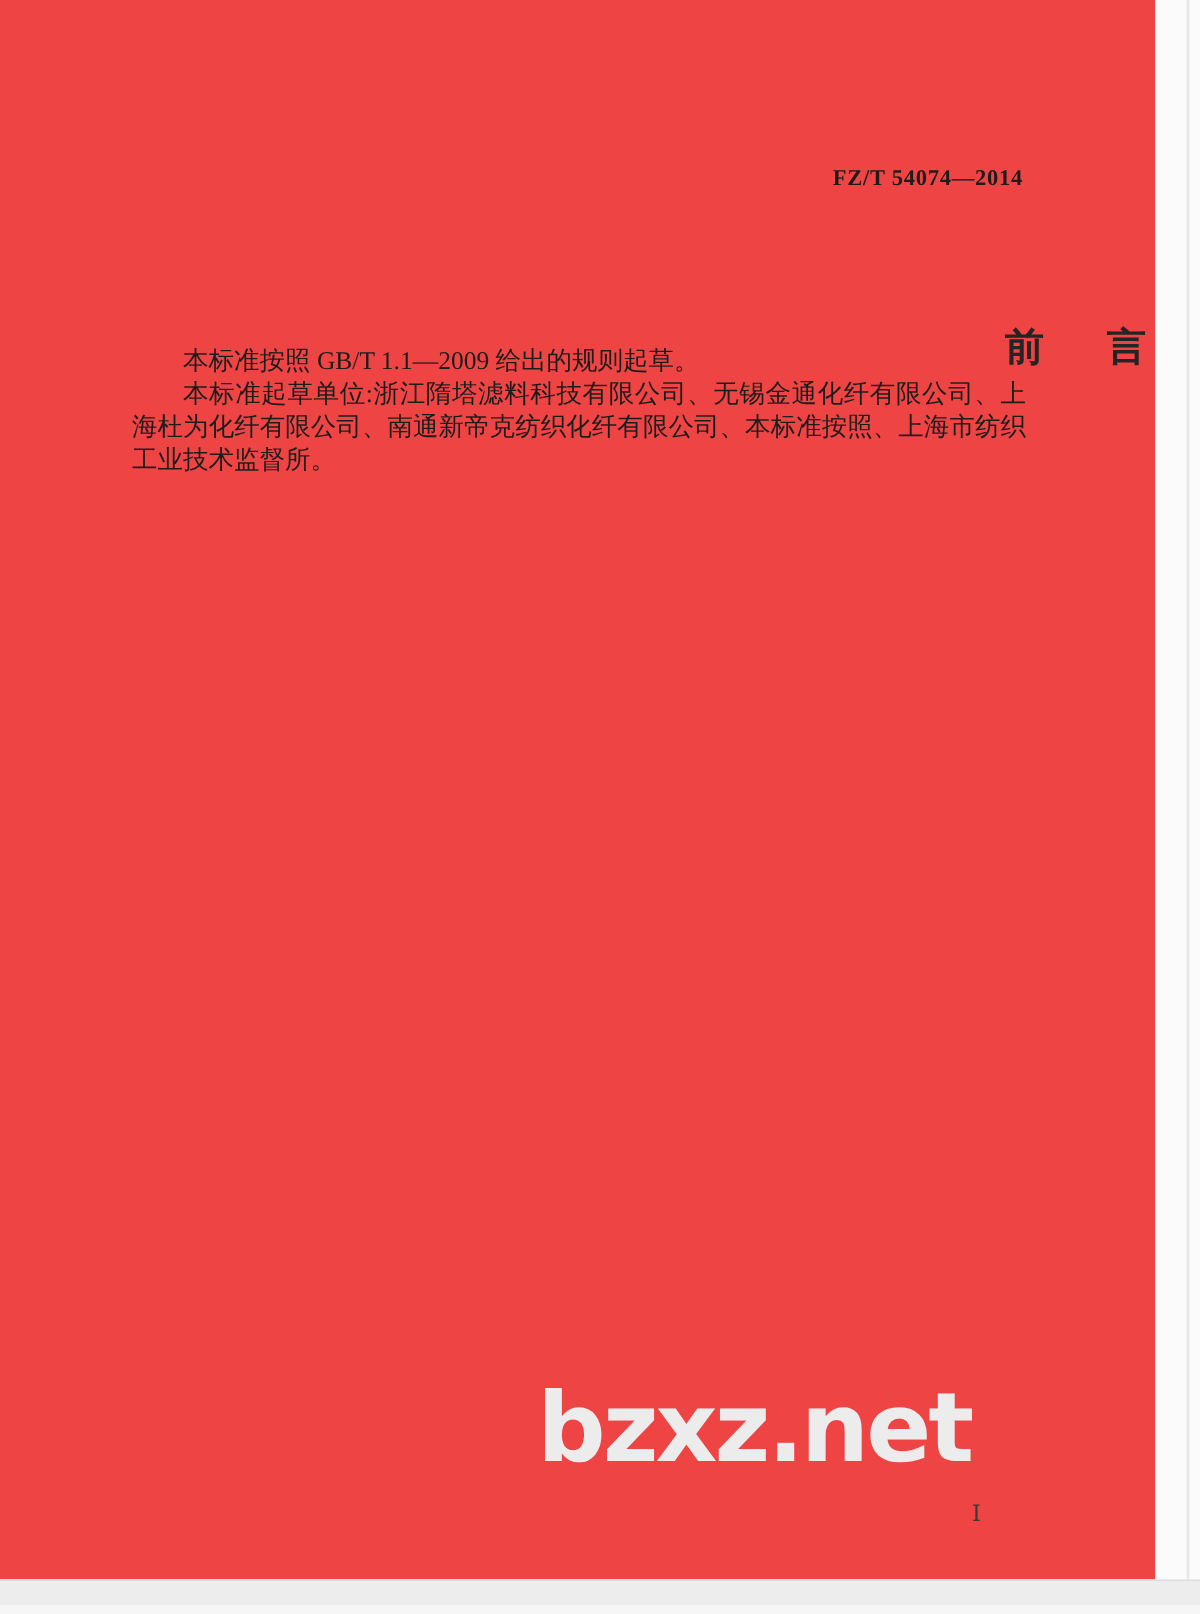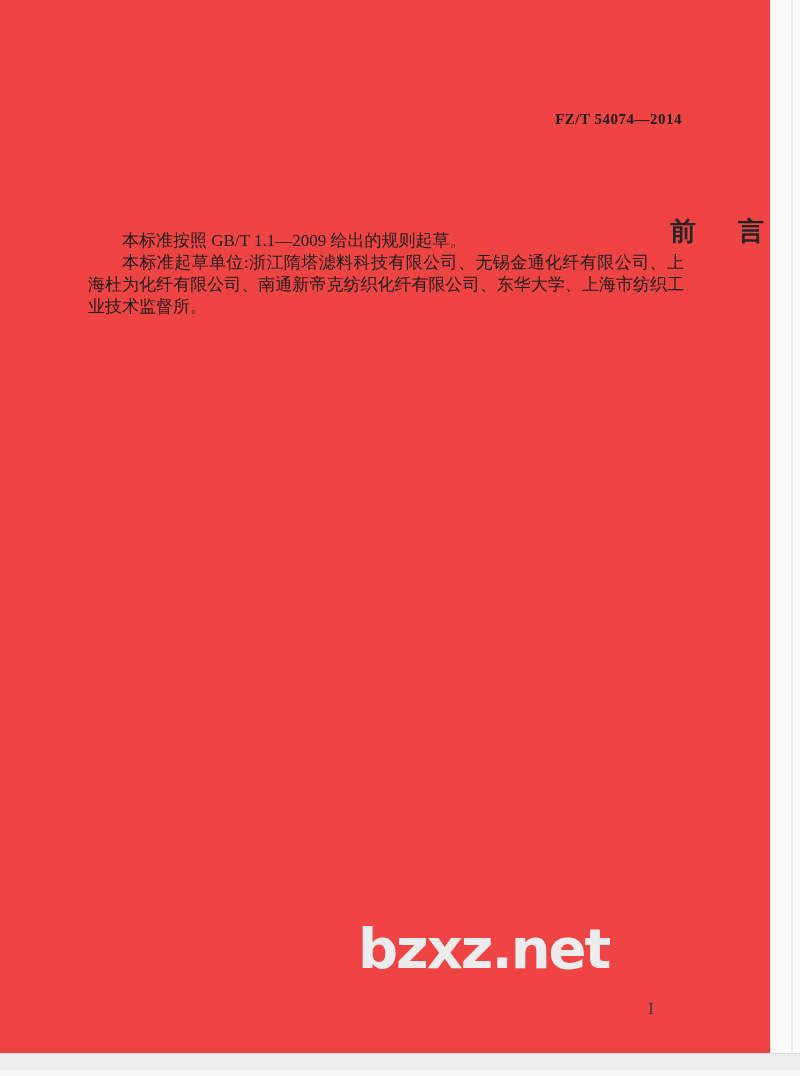--- a/index.html
+++ b/index.html
@@ -109,21 +109,21 @@
     margin: 0;
     text-indent: 2em;
     text-align: justify;
   }
   .watermark {
     position: absolute;
     left: 358px;
     top: 916px;
     font-family: "DejaVu Sans", "Liberation Sans", sans-serif;
     font-weight: bold;
-    font-size: 56px;
+    font-size: 64px;
     letter-spacing: -2px;
     color: #ececec;
     white-space: nowrap;
     user-select: none;
   }
   .page-number {
     position: absolute;
     left: 648px;
     top: 1000px;
     font-family: "Liberation Serif", "DejaVu Serif", serif;
@@ -137,21 +137,21 @@
 <div class="page">
 
   <div class="sheet">
 
     <div class="doc-code">FZ/T 54074—2014</div>
 
     <div class="fw-title">前　言</div>
 
     <div class="body-text">
       <p>本标准按照 GB/T 1.1—2009 给出的规则起草。</p>
-      <p>本标准起草单位:浙江隋塔滤料科技有限公司、无锡金通化纤有限公司、上海杜为化纤有限公司、南通新帝克纺织化纤有限公司、东华大学、上海市纺织工业技术监督所。</p>
+      <p>本标准起草单位:浙江隋塔滤料科技有限公司、无锡金通化纤有限公司、上海杜为化纤有限公司、南通新帝克纺织化纤有限公司、本标准按照、上海市纺织工业技术监督所。</p>
     </div>
 
     <div class="watermark">bzxz.net</div>
 
     <div class="page-number">Ⅰ</div>
   </div>
 
   <div class="right-edge-line"></div>
   <div class="right-strip">
     <div class="right-strip-inner-line"></div>

